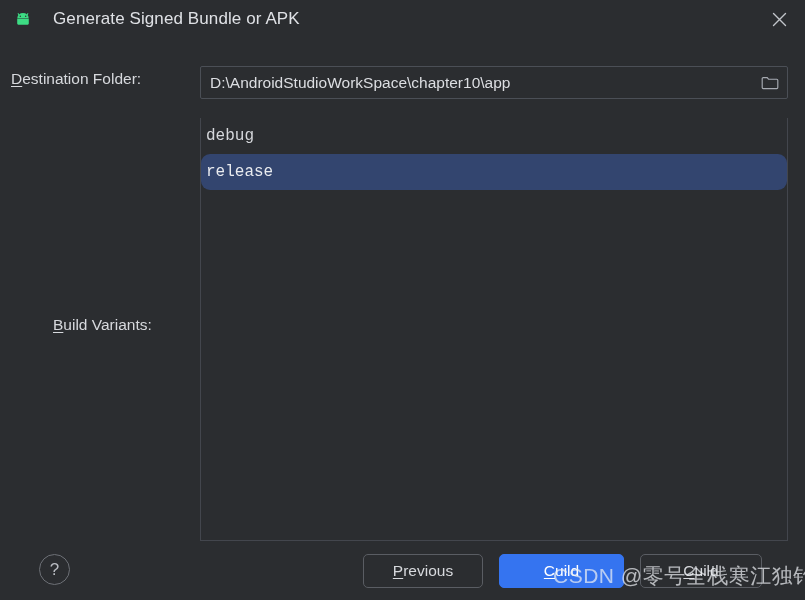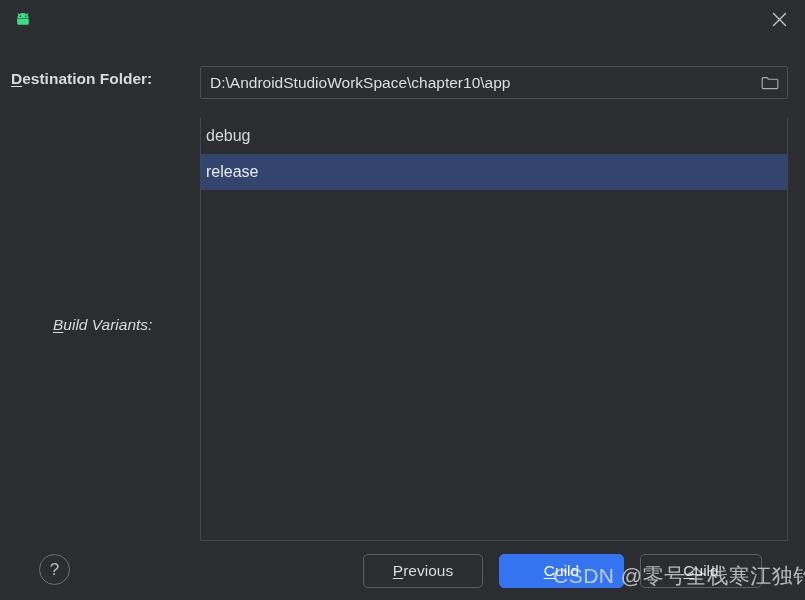--- a/index.html
+++ b/index.html
@@ -48,21 +48,20 @@
     cursor: pointer;
   }
 
   
   #dest-label {
     position: absolute;
     left: 11px; top: 70px;
     font-size: 15.5px;
     color: #d7d9dd;
     white-space: nowrap;
-    font-weight: bold;
   }
   #dest-field-wrap {
     position: absolute;
     left: 200px; top: 66px;
     width: 588px; height: 33px;
     background: #2b2d30;
     border: 1px solid #4b4f56;
     border-radius: 2px;
     display: flex;
     align-items: center;
@@ -85,43 +84,44 @@
     cursor: pointer;
   }
 
   
   #variants-label {
     position: absolute;
     left: 53px; top: 316px;
     font-size: 15.5px;
     color: #d7d9dd;
     white-space: nowrap;
-    font-style: italic;
   }
   #variants-list {
     position: absolute;
     left: 200px; top: 118px;
     width: 588px; height: 423px;
     background: #2b2d30;
     border: 1px solid #43464d;
     border-top: none;
     overflow: hidden;
   }
   .variant-row {
     height: 36px;
     line-height: 36px;
     padding-left: 5px;
     font-size: 16px;
     color: #d6d8dc;
     white-space: nowrap;
     cursor: default;
+    font-family: Liberation Mono, monospace;
   }
   .variant-row.selected {
     background: #33456f;
     color: #e9ebef;
+    border-radius: 9px;
   }
 
   
   #help-button {
     position: absolute;
     left: 39px; top: 554px;
     width: 31px; height: 31px;
     border: 1px solid #6d7076;
     border-radius: 50%;
     display: flex; align-items: center; justify-content: center;
@@ -190,20 +190,21 @@
         <g fill="#3ddc84">
           <path d="M4.2 8.6 h11.6 v5.0 a1.1 1.1 0 0 1 -1.1 1.1 h-9.4 a1.1 1.1 0 0 1 -1.1 -1.1 z"></path>
           <path d="M4.35 8.0 a5.65 5.0 0 0 1 11.3 0 z"></path>
           <rect x="5.0" y="3.0" width="1.0" height="2.6" rx="0.5" transform="rotate(-28 5.5 4.3)"></rect>
           <rect x="14.0" y="3.0" width="1.0" height="2.6" rx="0.5" transform="rotate(28 14.5 4.3)"></rect>
         </g>
         <circle cx="7.3" cy="6.3" r="0.72" fill="#2b2d30"></circle>
         <circle cx="12.7" cy="6.3" r="0.72" fill="#2b2d30"></circle>
       </svg>
     </span>
+    <div id="title-text">Generate Signed Bundle or APK</div>
     <div id="close-button">
       <svg width="17" height="17" viewBox="0 0 17 17">
         <path d="M2.5 2.5 L14.5 14.5 M14.5 2.5 L2.5 14.5" stroke="#c2c5ca" stroke-width="1.4" fill="none" stroke-linecap="round"></path>
       </svg>
     </div>
   </div>
 
   <div id="dest-label"><span class="mn">D</span><span>estination Folder:</span></div>
 
   <div id="dest-field-wrap">

